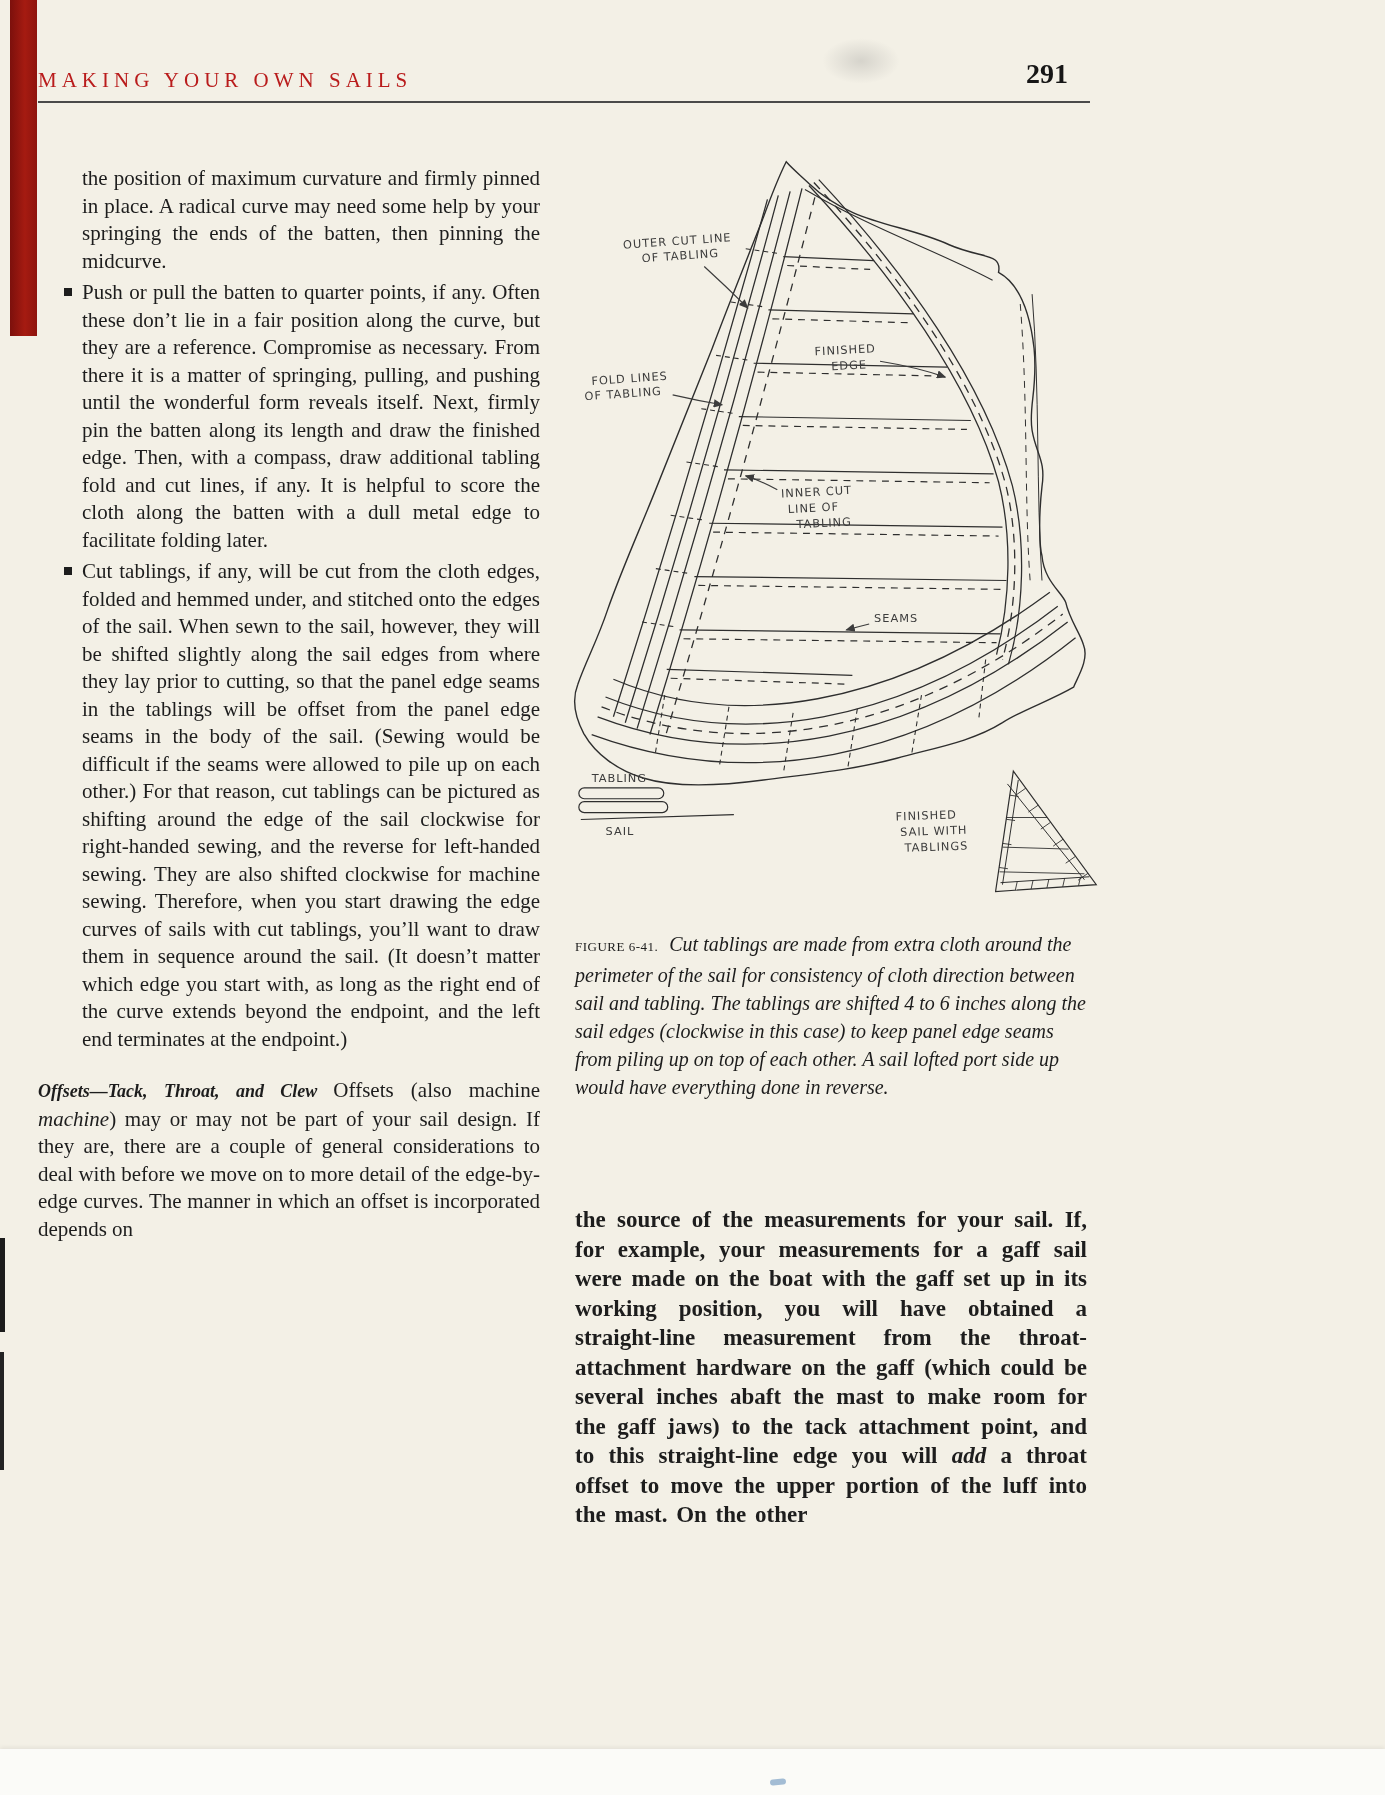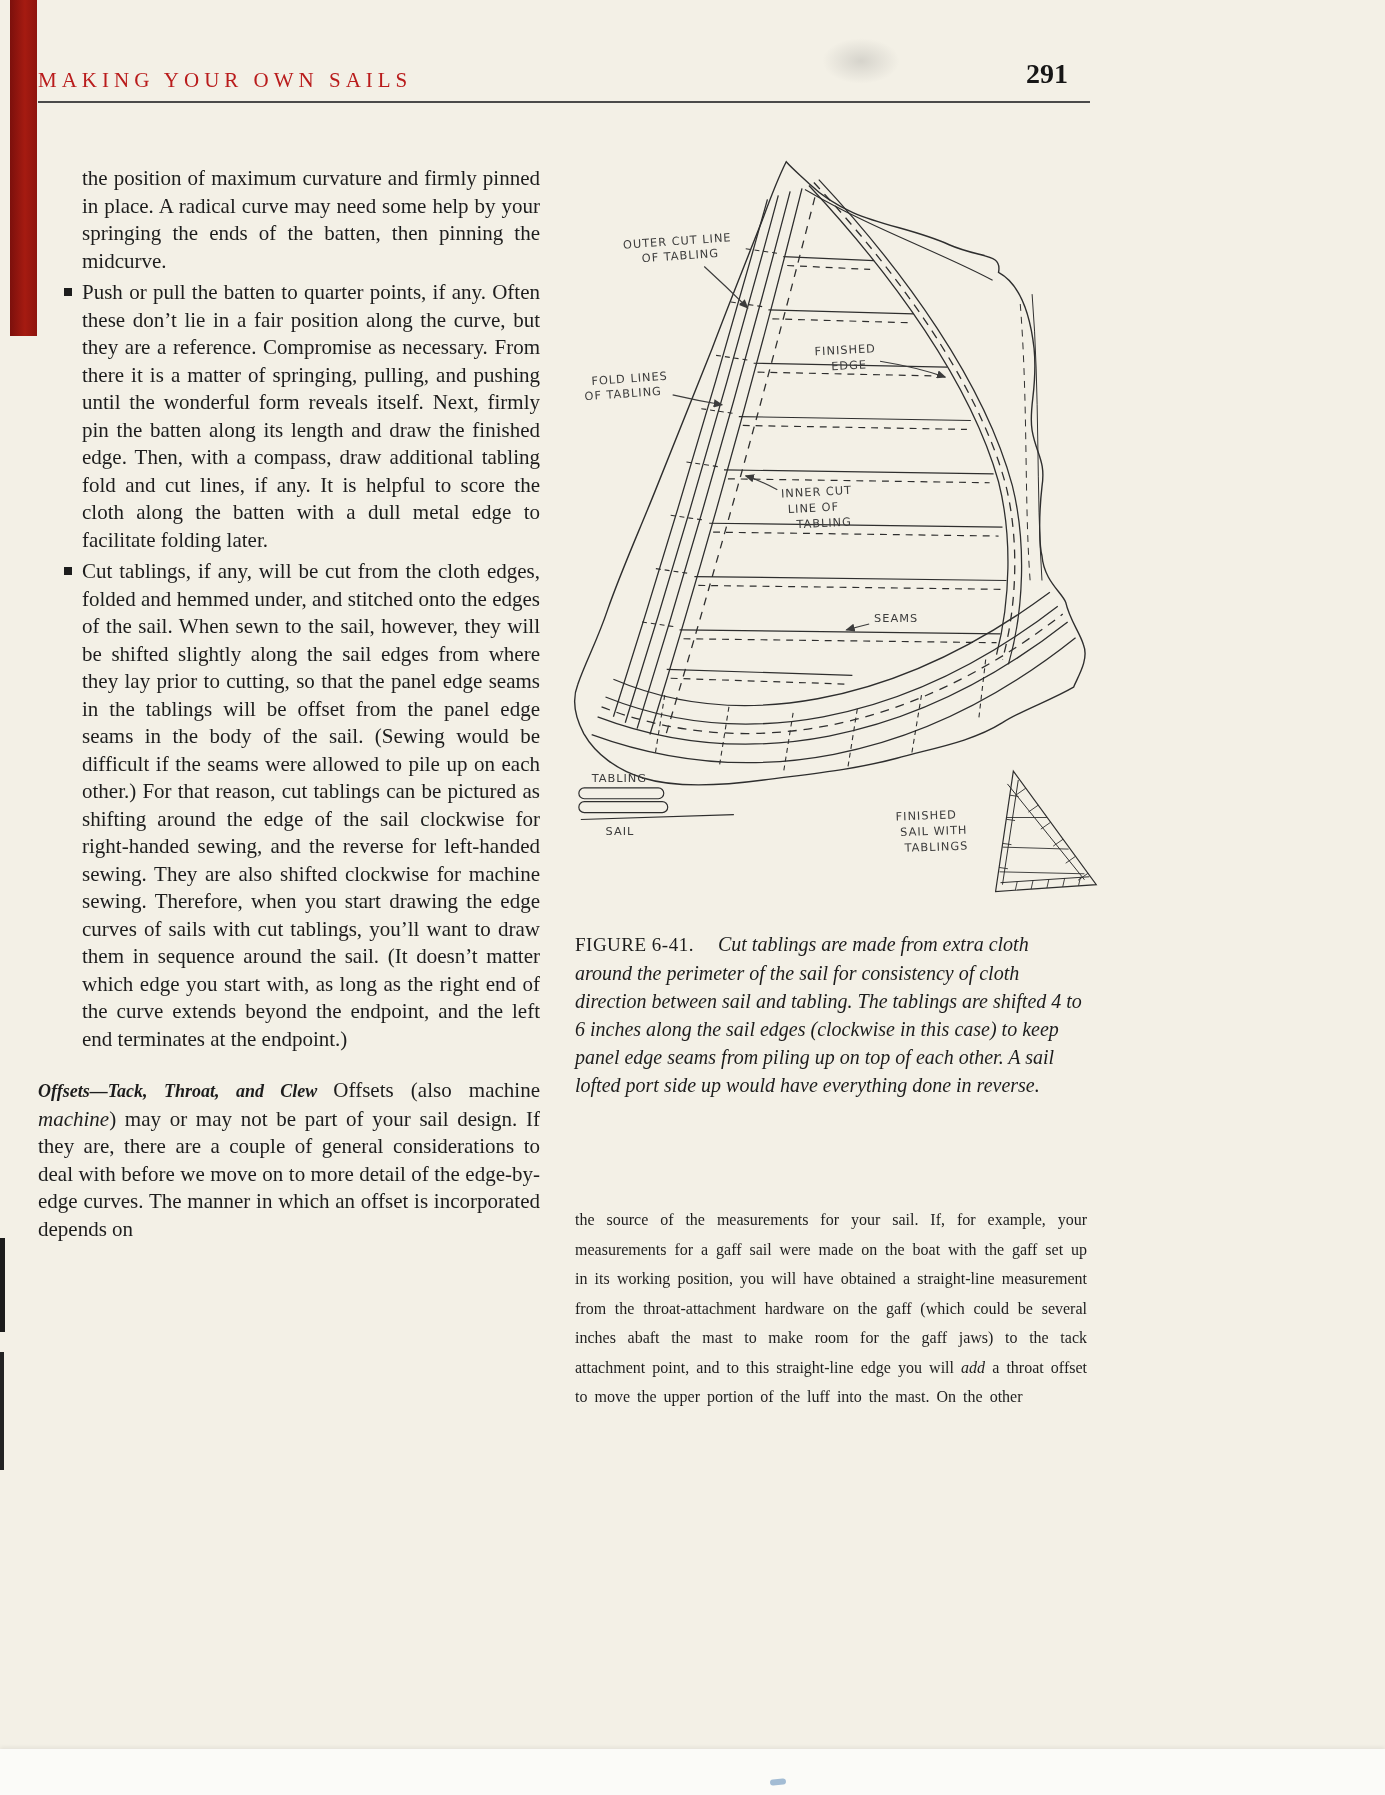--- a/index.html
+++ b/index.html
@@ -31,24 +31,24 @@
   .list-item p{margin:0;}
   .bullet{position:absolute;left:26px;top:9px;width:8px;height:8px;background:#1d1d1d;}
   .section{margin-top:24px;}
   .section p{margin:0;}
   .section-heading{font-weight:bold;font-style:italic;font-size:18px;margin-right:16px;}
 
   .figure{position:absolute;left:552px;top:146px;width:660px;height:790px;}
   .fig-label{font-family:"DejaVu Sans", sans-serif;font-size:11.5px;letter-spacing:1px;fill:#3c3c3c;}
   .caption{position:absolute;left:575px;top:930px;width:512px;margin:0;
     font-size:20px;line-height:28px;font-style:italic;text-align:left;color:#1c1c1c;}
-  .cap-label{font-style:normal;font-size:19px;letter-spacing:0.5px;margin-right:24px;}
+  .cap-label{font-style:normal;font-size:13px;letter-spacing:0.5px;margin-right:11px;}
 
-  .right-col{position:absolute;left:575px;top:1205px;width:512px;font-size:16px;line-height:29.5px;
-    text-align:justify;word-spacing:3px;}
+  .right-col{position:absolute;left:575px;top:1205px;width:512px;font-size:23px;line-height:29.5px;
+    text-align:justify;word-spacing:3px;font-weight:bold;}
   .right-col p{margin:0;}
   svg{display:block;}
 </style>
 </head>
 <body>
 
 <div class="red-strip"></div>
 <div class="smudge"></div>
 <div class="edge-mark-1"></div>
 <div class="edge-mark-2"></div>

